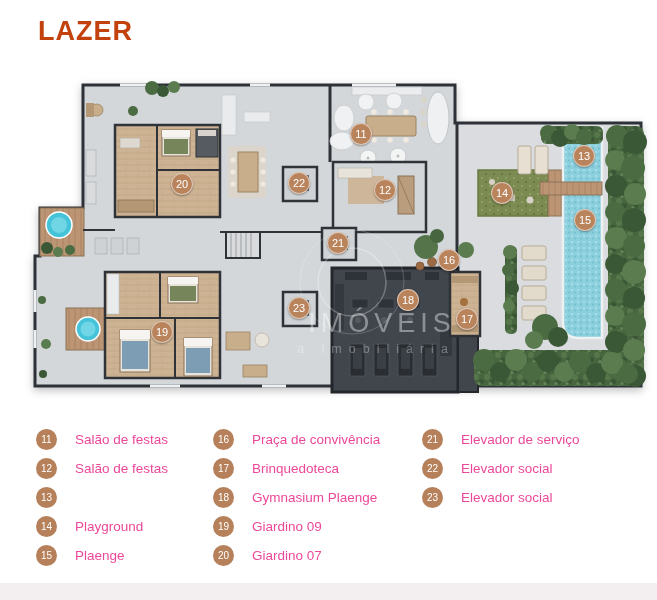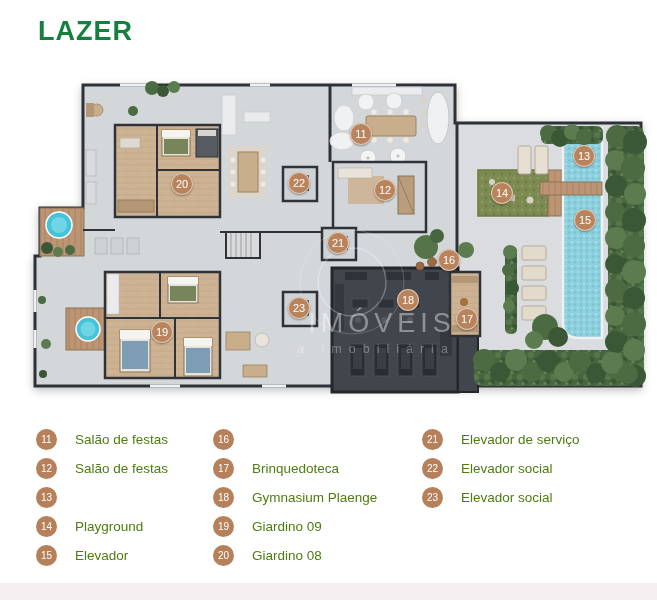--- a/index.html
+++ b/index.html
@@ -1,37 +1,37 @@
 <!DOCTYPE html>
 <html><head>
 <meta charset="utf-8">
 <style>
   html,body{margin:0;padding:0;background:#fff;}
   .page{position:relative;width:657px;height:600px;overflow:hidden;background:#ffffff;
         font-family:"Liberation Sans",sans-serif;}
   .title{position:absolute;left:38px;top:16px;margin:0;font-size:27px;font-weight:800;
-         letter-spacing:1px;color:#15803d;}
+         letter-spacing:1px;color:#c2410c;}
   .plan{position:absolute;left:0;top:0;width:657px;height:420px;}
   .plan svg{position:absolute;left:0;top:0;}
   .markers{position:absolute;left:0;top:0;width:657px;height:420px;pointer-events:none;}
   .plan-marker{position:absolute;width:22px;height:22px;border-radius:50%;
                background:#b9835c;border:1px solid rgba(255,255,255,.55);
                box-shadow:0 1px 2px rgba(0,0,0,.35);color:#fff;font-size:11px;
                display:flex;align-items:center;justify-content:center;
                transform:translate(-50%,-50%);box-sizing:border-box;}
   .legend{position:absolute;left:0;top:429px;width:657px;height:160px;}
   .legend-col{position:absolute;top:0;}
   .legend-col:nth-child(1){left:36px;width:160px;}
   .legend-col:nth-child(2){left:213px;width:190px;}
   .legend-col:nth-child(3){left:422px;width:200px;}
   .legend-item{display:flex;align-items:center;margin-bottom:8px;}
   .legend-num{flex:none;width:21px;height:21px;border-radius:50%;background:#b5805a;
               color:#fff;font-size:10px;display:flex;align-items:center;justify-content:center;
               margin-right:18px;}
-  .legend-label{font-size:13.5px;color:#4d7c0f;line-height:1.28;}
+  .legend-label{font-size:13.5px;color:#ec4899;line-height:1.28;}
   .legend-col:nth-child(1) .legend-label{max-width:112px;}
   .footer-strip{position:absolute;left:0;bottom:0;width:657px;height:17px;background:#f3eff1;}
 </style>
 </head>
 <body>
 
 <div class="page">
   <h1 class="title">LAZER</h1>
 
   <div class="plan">
@@ -354,42 +354,43 @@
         </div>
         <div class="legend-item">
           <span class="legend-num">13</span>
         </div>
         <div class="legend-item">
           <span class="legend-num">14</span>
           <span class="legend-label">Playground</span>
         </div>
         <div class="legend-item">
           <span class="legend-num">15</span>
-          <span class="legend-label">Elevador</span>
+          <span class="legend-label">Plaenge</span>
         </div>
       </div>
       <div class="legend-col">
         <div class="legend-item">
           <span class="legend-num">16</span>
+          <span class="legend-label">Praça de convivência</span>
         </div>
         <div class="legend-item">
           <span class="legend-num">17</span>
           <span class="legend-label">Brinquedoteca</span>
         </div>
         <div class="legend-item">
           <span class="legend-num">18</span>
           <span class="legend-label">Gymnasium Plaenge</span>
         </div>
         <div class="legend-item">
           <span class="legend-num">19</span>
           <span class="legend-label">Giardino 09</span>
         </div>
         <div class="legend-item">
           <span class="legend-num">20</span>
-          <span class="legend-label">Giardino 08</span>
+          <span class="legend-label">Giardino 07</span>
         </div>
       </div>
       <div class="legend-col">
         <div class="legend-item">
           <span class="legend-num">21</span>
           <span class="legend-label">Elevador de serviço</span>
         </div>
         <div class="legend-item">
           <span class="legend-num">22</span>
           <span class="legend-label">Elevador social</span>

